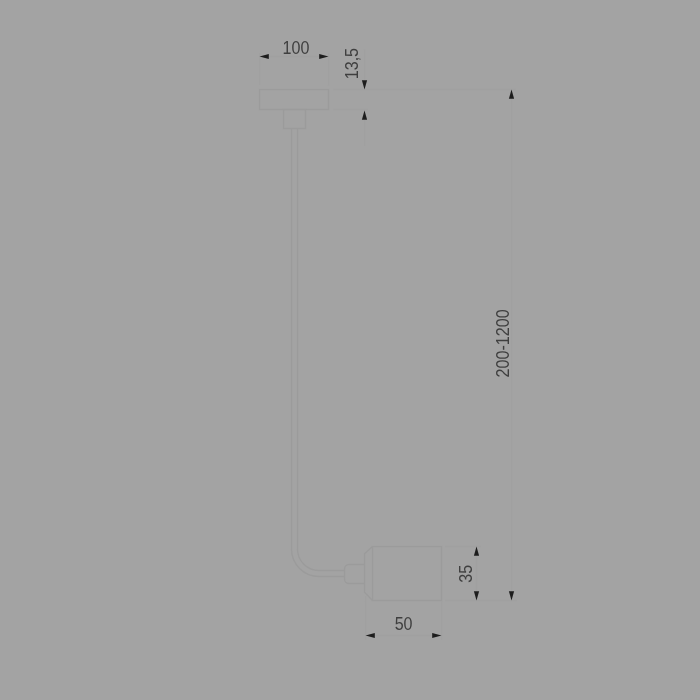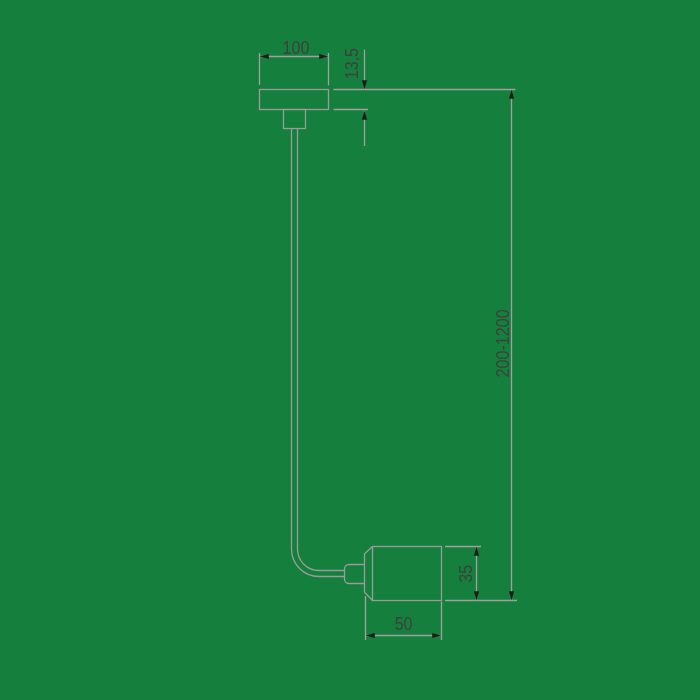--- a/index.html
+++ b/index.html
@@ -1,16 +1,16 @@
 <!DOCTYPE html>
 <html><head>
 <meta charset="utf-8">
 <style>
   html,body{margin:0;padding:0;background:#ffffff;}
-  .wrap{width:700px;height:700px;position:relative;background:#15803d;overflow:hidden;}
+  .wrap{width:700px;height:700px;position:relative;background:#a3a3a3;overflow:hidden;}
   svg{display:block;}
   text{font-family:"Liberation Sans",sans-serif;fill:#3f3f3f;}
 </style>
 </head>
 <body>
 <div class="wrap">
 <svg width="700" height="700" viewBox="0 0 700 700">
   <g fill="none" stroke="#9b9b9b" stroke-width="1.3">
 
     <g>

